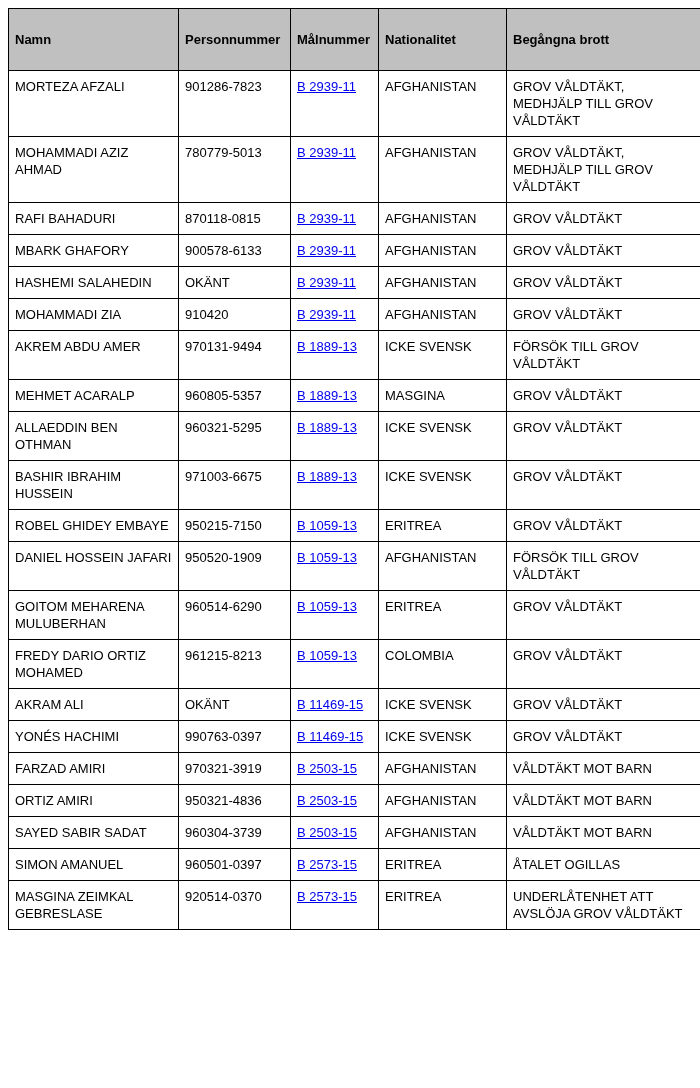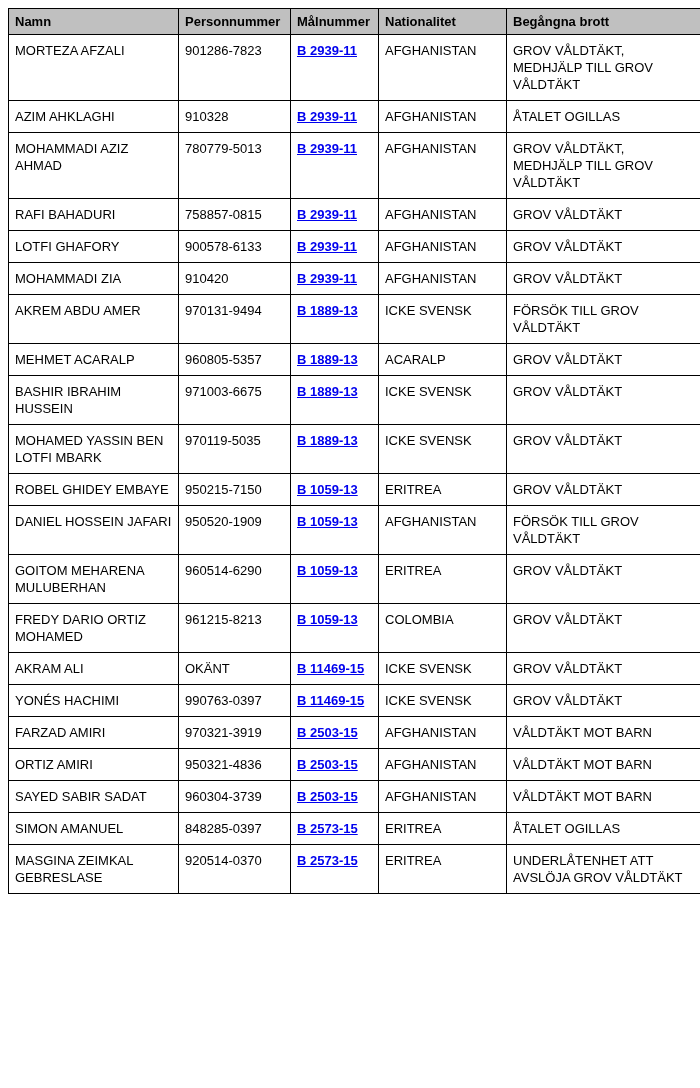--- a/index.html
+++ b/index.html
@@ -26,35 +26,34 @@
   th, td {
     border: 1px solid var(--border, #000000);
     vertical-align: top;
     text-align: left;
     line-height: 17px;
     overflow-wrap: break-word;
   }
   th {
     background: var(--header-bg, #c0c0c0);
     font-weight: bold;
-    padding: 4px 6px;
+    padding: 22px 6px;
   }
   td {
     padding: 7px 6px;
   }
   col.c-name  { width: 170px; }
   col.c-pnr   { width: 112px; }
   col.c-mal   { width: 88px;  }
   col.c-nat   { width: 128px; }
   col.c-brott { width: 194px; }
   a.case-link {
     color: var(--link, #0000ee);
     text-decoration: underline;
     cursor: pointer;
-    font-weight: bold;
   }
 </style>
 </head>
 <body>
 
 <div class="table-wrap">
   <table>
     <colgroup>
       <col class="c-name">
       <col class="c-pnr">
@@ -73,43 +72,43 @@
     </thead>
     <tbody id="table-body">
         <tr>
           <td>MORTEZA AFZALI</td>
           <td>901286-7823</td>
           <td><a class="case-link" href="#">B 2939-11</a></td>
           <td>AFGHANISTAN</td>
           <td>GROV VÅLDTÄKT, MEDHJÄLP TILL GROV VÅLDTÄKT</td>
         </tr>
         <tr>
-          <td>AZIM AHKLAGHI</td>
-          <td>910328</td>
-          <td><a class="case-link" href="#">B 2939-11</a></td>
-          <td>AFGHANISTAN</td>
-          <td>ÅTALET OGILLAS</td>
-        </tr>
-        <tr>
           <td>MOHAMMADI AZIZ AHMAD</td>
           <td>780779-5013</td>
           <td><a class="case-link" href="#">B 2939-11</a></td>
           <td>AFGHANISTAN</td>
           <td>GROV VÅLDTÄKT, MEDHJÄLP TILL GROV VÅLDTÄKT</td>
         </tr>
         <tr>
           <td>RAFI BAHADURI</td>
-          <td>758857-0815</td>
-          <td><a class="case-link" href="#">B 2939-11</a></td>
-          <td>AFGHANISTAN</td>
-          <td>GROV VÅLDTÄKT</td>
-        </tr>
-        <tr>
-          <td>LOTFI GHAFORY</td>
+          <td>870118-0815</td>
+          <td><a class="case-link" href="#">B 2939-11</a></td>
+          <td>AFGHANISTAN</td>
+          <td>GROV VÅLDTÄKT</td>
+        </tr>
+        <tr>
+          <td>MBARK GHAFORY</td>
           <td>900578-6133</td>
+          <td><a class="case-link" href="#">B 2939-11</a></td>
+          <td>AFGHANISTAN</td>
+          <td>GROV VÅLDTÄKT</td>
+        </tr>
+        <tr>
+          <td>HASHEMI SALAHEDIN</td>
+          <td>OKÄNT</td>
           <td><a class="case-link" href="#">B 2939-11</a></td>
           <td>AFGHANISTAN</td>
           <td>GROV VÅLDTÄKT</td>
         </tr>
         <tr>
           <td>MOHAMMADI ZIA</td>
           <td>910420</td>
           <td><a class="case-link" href="#">B 2939-11</a></td>
           <td>AFGHANISTAN</td>
           <td>GROV VÅLDTÄKT</td>
@@ -118,33 +117,33 @@
           <td>AKREM ABDU AMER</td>
           <td>970131-9494</td>
           <td><a class="case-link" href="#">B 1889-13</a></td>
           <td>ICKE SVENSK</td>
           <td>FÖRSÖK TILL GROV VÅLDTÄKT</td>
         </tr>
         <tr>
           <td>MEHMET ACARALP</td>
           <td>960805-5357</td>
           <td><a class="case-link" href="#">B 1889-13</a></td>
-          <td>ACARALP</td>
+          <td>MASGINA</td>
+          <td>GROV VÅLDTÄKT</td>
+        </tr>
+        <tr>
+          <td>ALLAEDDIN BEN OTHMAN</td>
+          <td>960321-5295</td>
+          <td><a class="case-link" href="#">B 1889-13</a></td>
+          <td>ICKE SVENSK</td>
           <td>GROV VÅLDTÄKT</td>
         </tr>
         <tr>
           <td>BASHIR IBRAHIM HUSSEIN</td>
           <td>971003-6675</td>
-          <td><a class="case-link" href="#">B 1889-13</a></td>
-          <td>ICKE SVENSK</td>
-          <td>GROV VÅLDTÄKT</td>
-        </tr>
-        <tr>
-          <td>MOHAMED YASSIN BEN LOTFI MBARK</td>
-          <td>970119-5035</td>
           <td><a class="case-link" href="#">B 1889-13</a></td>
           <td>ICKE SVENSK</td>
           <td>GROV VÅLDTÄKT</td>
         </tr>
         <tr>
           <td>ROBEL GHIDEY EMBAYE</td>
           <td>950215-7150</td>
           <td><a class="case-link" href="#">B 1059-13</a></td>
           <td>ERITREA</td>
           <td>GROV VÅLDTÄKT</td>
@@ -200,21 +199,21 @@
         </tr>
         <tr>
           <td>SAYED SABIR SADAT</td>
           <td>960304-3739</td>
           <td><a class="case-link" href="#">B 2503-15</a></td>
           <td>AFGHANISTAN</td>
           <td>VÅLDTÄKT MOT BARN</td>
         </tr>
         <tr>
           <td>SIMON AMANUEL</td>
-          <td>848285-0397</td>
+          <td>960501-0397</td>
           <td><a class="case-link" href="#">B 2573-15</a></td>
           <td>ERITREA</td>
           <td>ÅTALET OGILLAS</td>
         </tr>
         <tr>
           <td>MASGINA ZEIMKAL GEBRESLASE</td>
           <td>920514-0370</td>
           <td><a class="case-link" href="#">B 2573-15</a></td>
           <td>ERITREA</td>
           <td>UNDERLÅTENHET ATT AVSLÖJA GROV VÅLDTÄKT</td>

